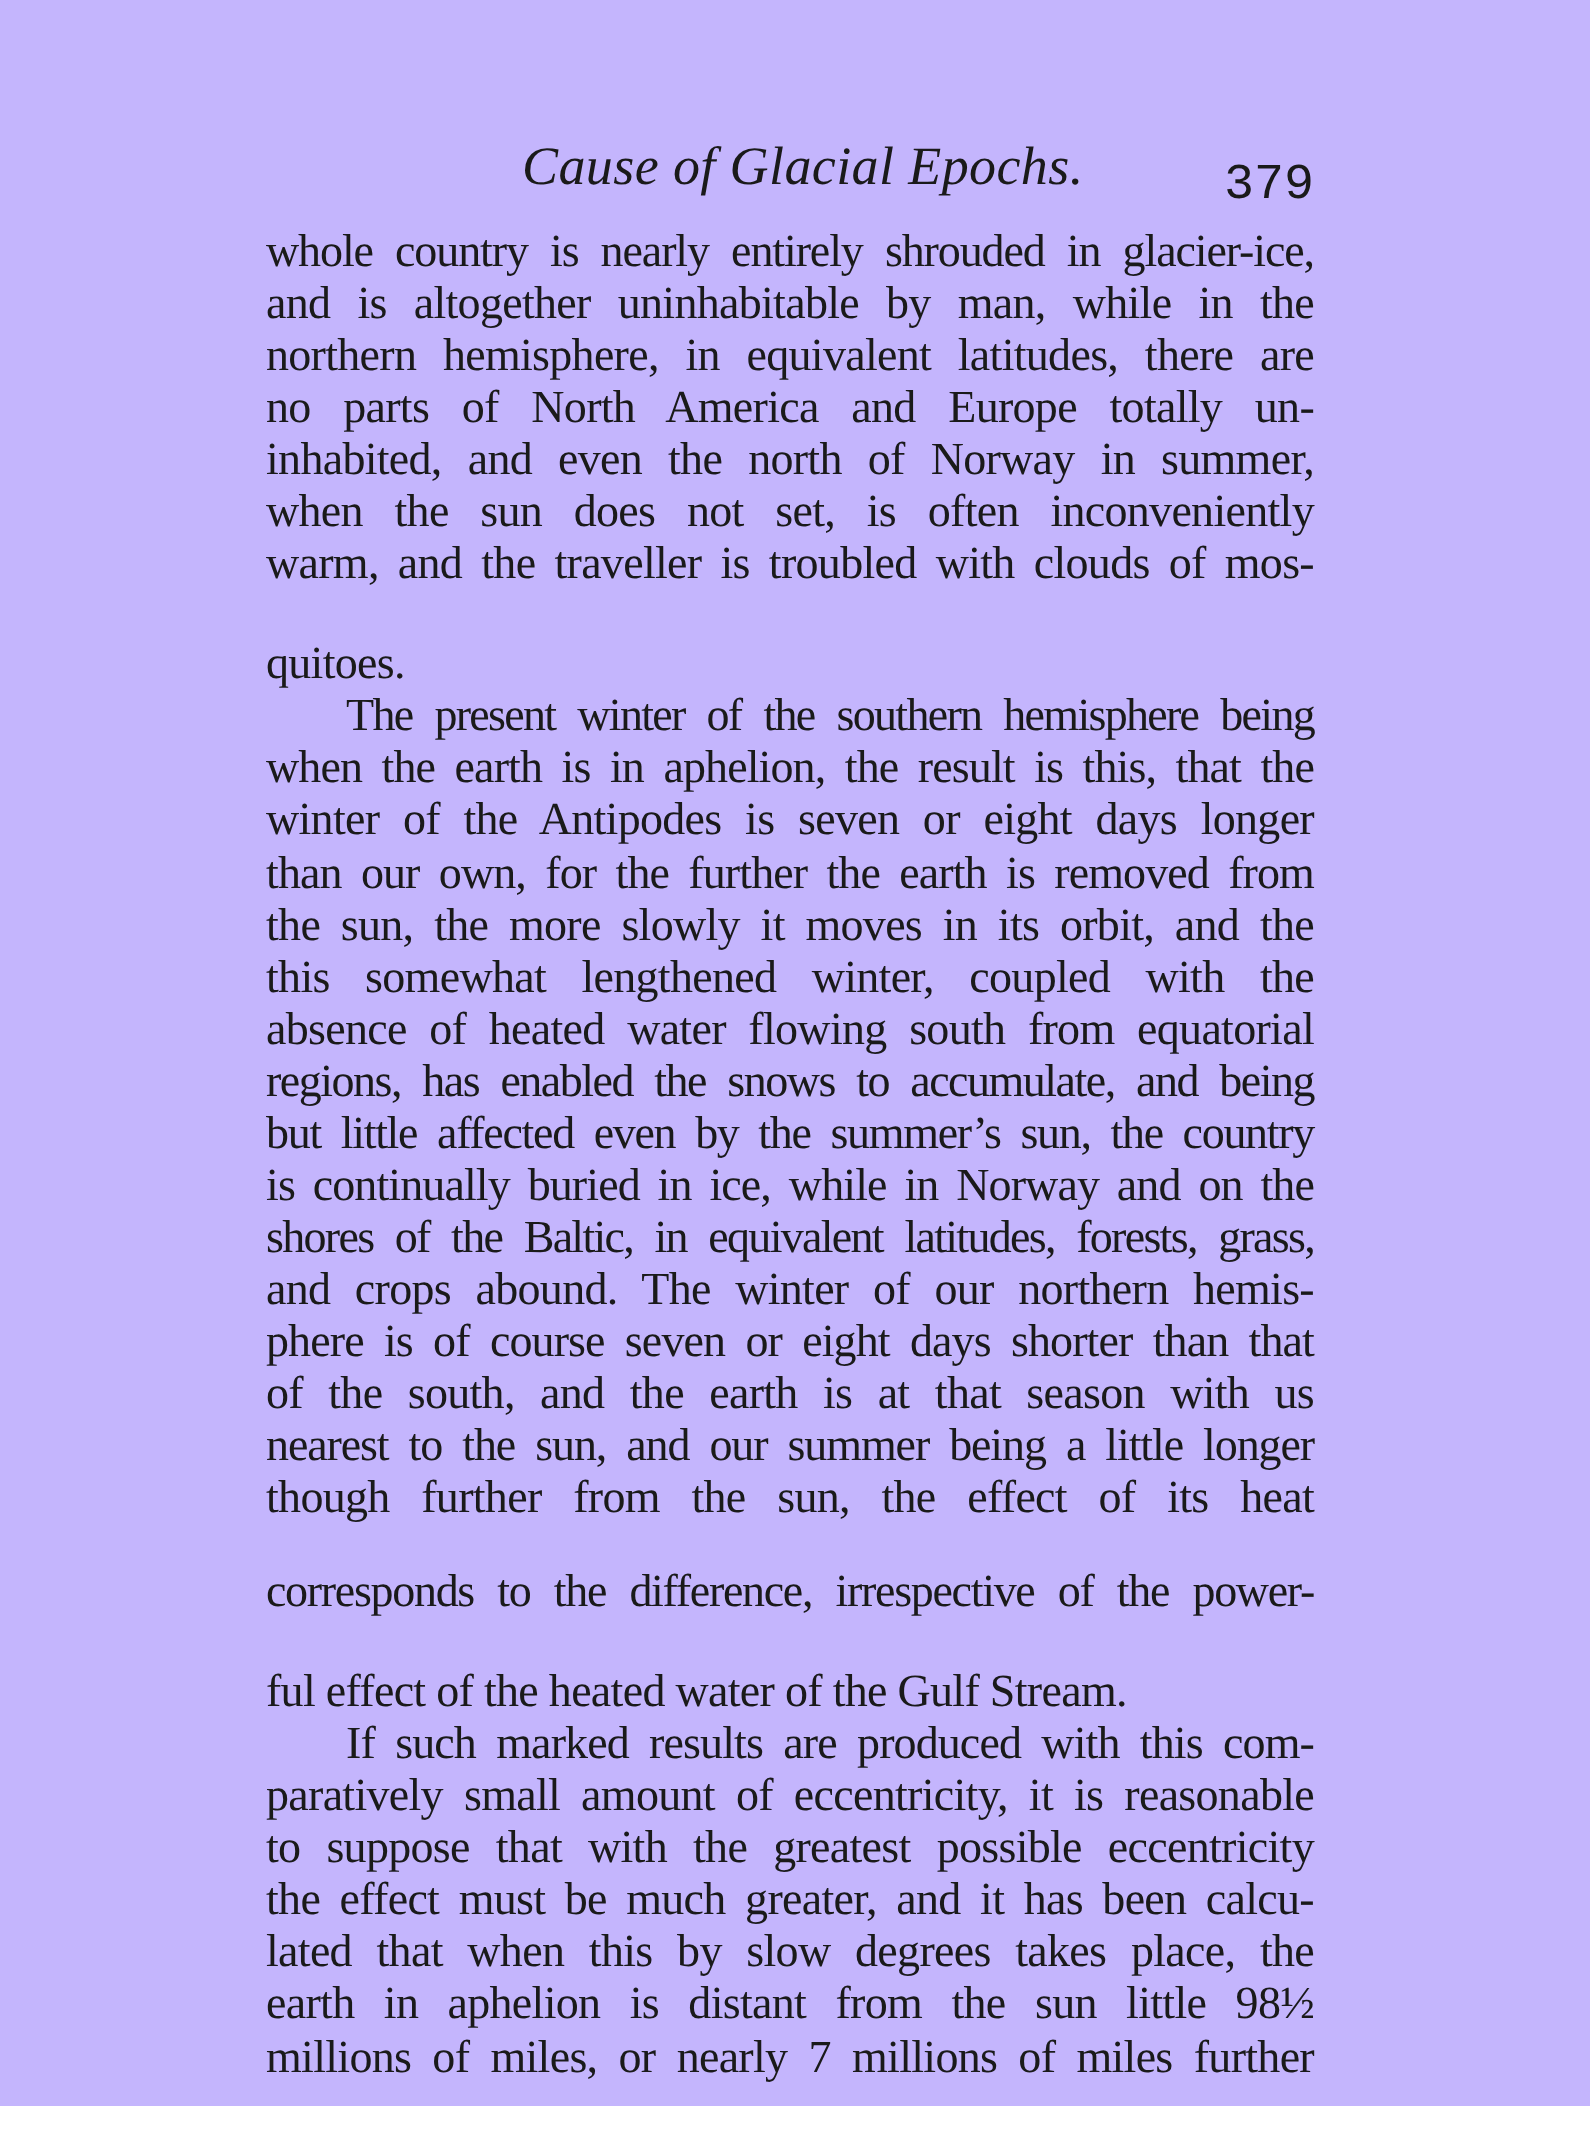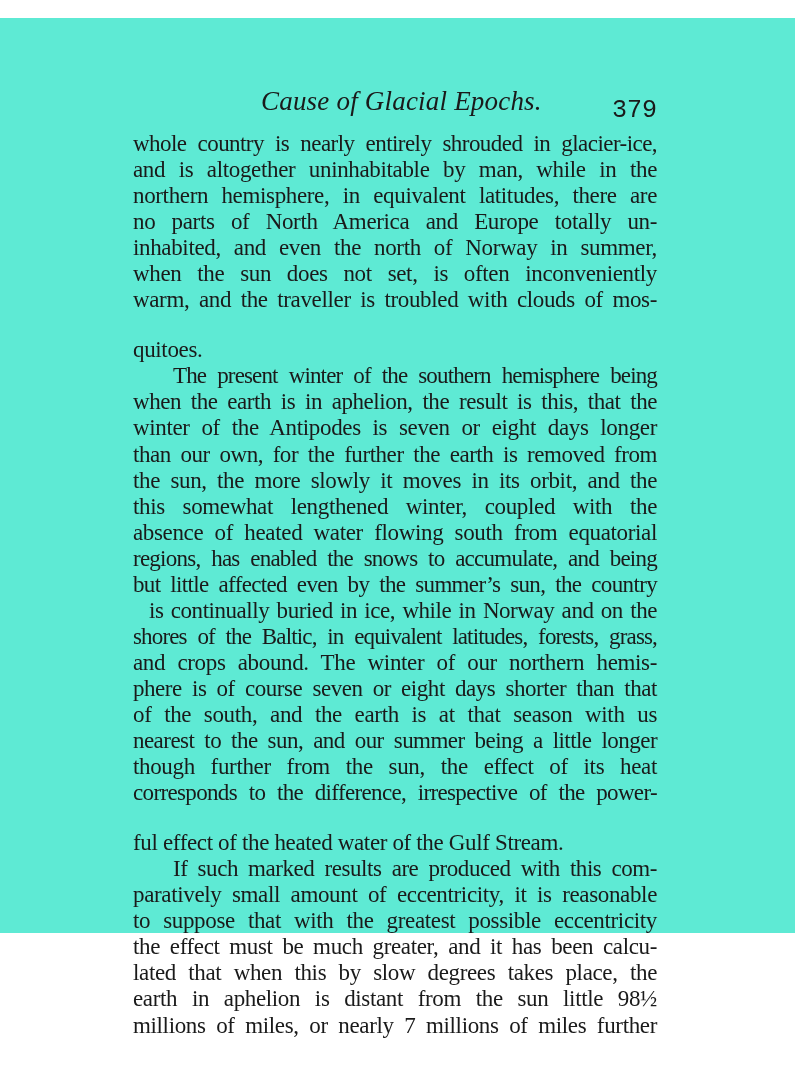--- a/index.html
+++ b/index.html
@@ -1,17 +1,17 @@
 <!DOCTYPE html>
 <html><head>
 <meta charset="utf-8">
 <style>
   html, body { margin: 0; padding: 0; background: #ffffff; }
   body { width: 795px; height: 1075px; position: relative; overflow: hidden; }
-  .page { position: absolute; left: 0; top: 18px; width: 795px; height: 915px; background: #5eead4; color: #1a1a1a; }
+  .page { position: absolute; left: 0; top: 0; width: 795px; height: 1053px; background: #c4b5fd; color: #1a1a1a; }
   .running-head { position: absolute; top: 68px; left: 133px; width: 524px; height: 40px; }
   .running-title { position: absolute; left: 128px; top: 0; font-family: "Liberation Serif", serif; font-style: italic; font-size: 27px; letter-spacing: 0.2px; }
   .page-number { position: absolute; right: 0; top: 10px; font-family: Liberation Mono, monospace; font-size: 25px; }
   .body-text { position: absolute; top: 113px; left: 133px; width: 524px; font-family: Liberation Serif, serif; font-size: 23px; line-height: 26.05px; }
   .line { display: block; white-space: nowrap; text-align: justify; text-align-last: justify; height: 26.05px; overflow: visible; letter-spacing: -0.35px; }
   .line.last { text-align-last: left; margin-top: 24px; }
   .line.indent { padding-left: 40px; box-sizing: border-box; }
 </style>
 </head>
 <body>
@@ -38,28 +38,28 @@
     <div class="paragraph">
       <span class="line indent" style="letter-spacing: -0.85px;">The present winter of the southern hemisphere being</span>
       <span class="line" style="letter-spacing: -0.45px;">when the earth is in aphelion, the result is this, that the</span>
       <span class="line">winter of the Antipodes is seven or eight days longer</span>
       <span class="line" style="letter-spacing: -0.45px;">than our own, for the further the earth is removed from</span>
       <span class="line">the sun, the more slowly it moves in its orbit, and the</span>
       <span class="line">this somewhat lengthened winter, coupled with the</span>
       <span class="line">absence of heated water flowing south from equatorial</span>
       <span class="line" style="letter-spacing: -0.75px;">regions, has enabled the snows to accumulate, and being</span>
       <span class="line" style="letter-spacing: -0.65px;">but little affected even by the summer’s sun, the country</span>
-      <span class="line" style="letter-spacing: -0.45px; margin-left: 16px;">is continually buried in ice, while in Norway and on the</span>
+      <span class="line" style="letter-spacing: -0.45px;">is continually buried in ice, while in Norway and on the</span>
       <span class="line" style="letter-spacing: -0.85px;">shores of the Baltic, in equivalent latitudes, forests, grass,</span>
       <span class="line">and crops abound.  The winter of our northern hemis-</span>
       <span class="line" style="letter-spacing: -0.45px;">phere is of course seven or eight days shorter than that</span>
       <span class="line">of the south, and the earth is at that season with us</span>
       <span class="line" style="letter-spacing: -0.55px;">nearest to the sun, and our summer being a little longer</span>
       <span class="line">though further from the sun, the effect of its heat</span>
-      <span class="line" style="letter-spacing: -0.65px;">corresponds to the difference, irrespective of the power-</span>
+      <span class="line" style="letter-spacing: -0.65px; margin-top: 21px;">corresponds to the difference, irrespective of the power-</span>
       <span class="line last">ful effect of the heated water of the Gulf Stream.</span>
     </div>
 
     <div class="paragraph">
       <span class="line indent" style="letter-spacing: -0.45px;">If such marked results are produced with this com-</span>
       <span class="line">paratively small amount of eccentricity, it is reasonable</span>
       <span class="line">to suppose that with the greatest possible eccentricity</span>
       <span class="line">the effect must be much greater, and it has been calcu-</span>
       <span class="line">lated that when this by slow degrees takes place, the</span>
       <span class="line">earth in aphelion is distant from the sun little 98½</span>

